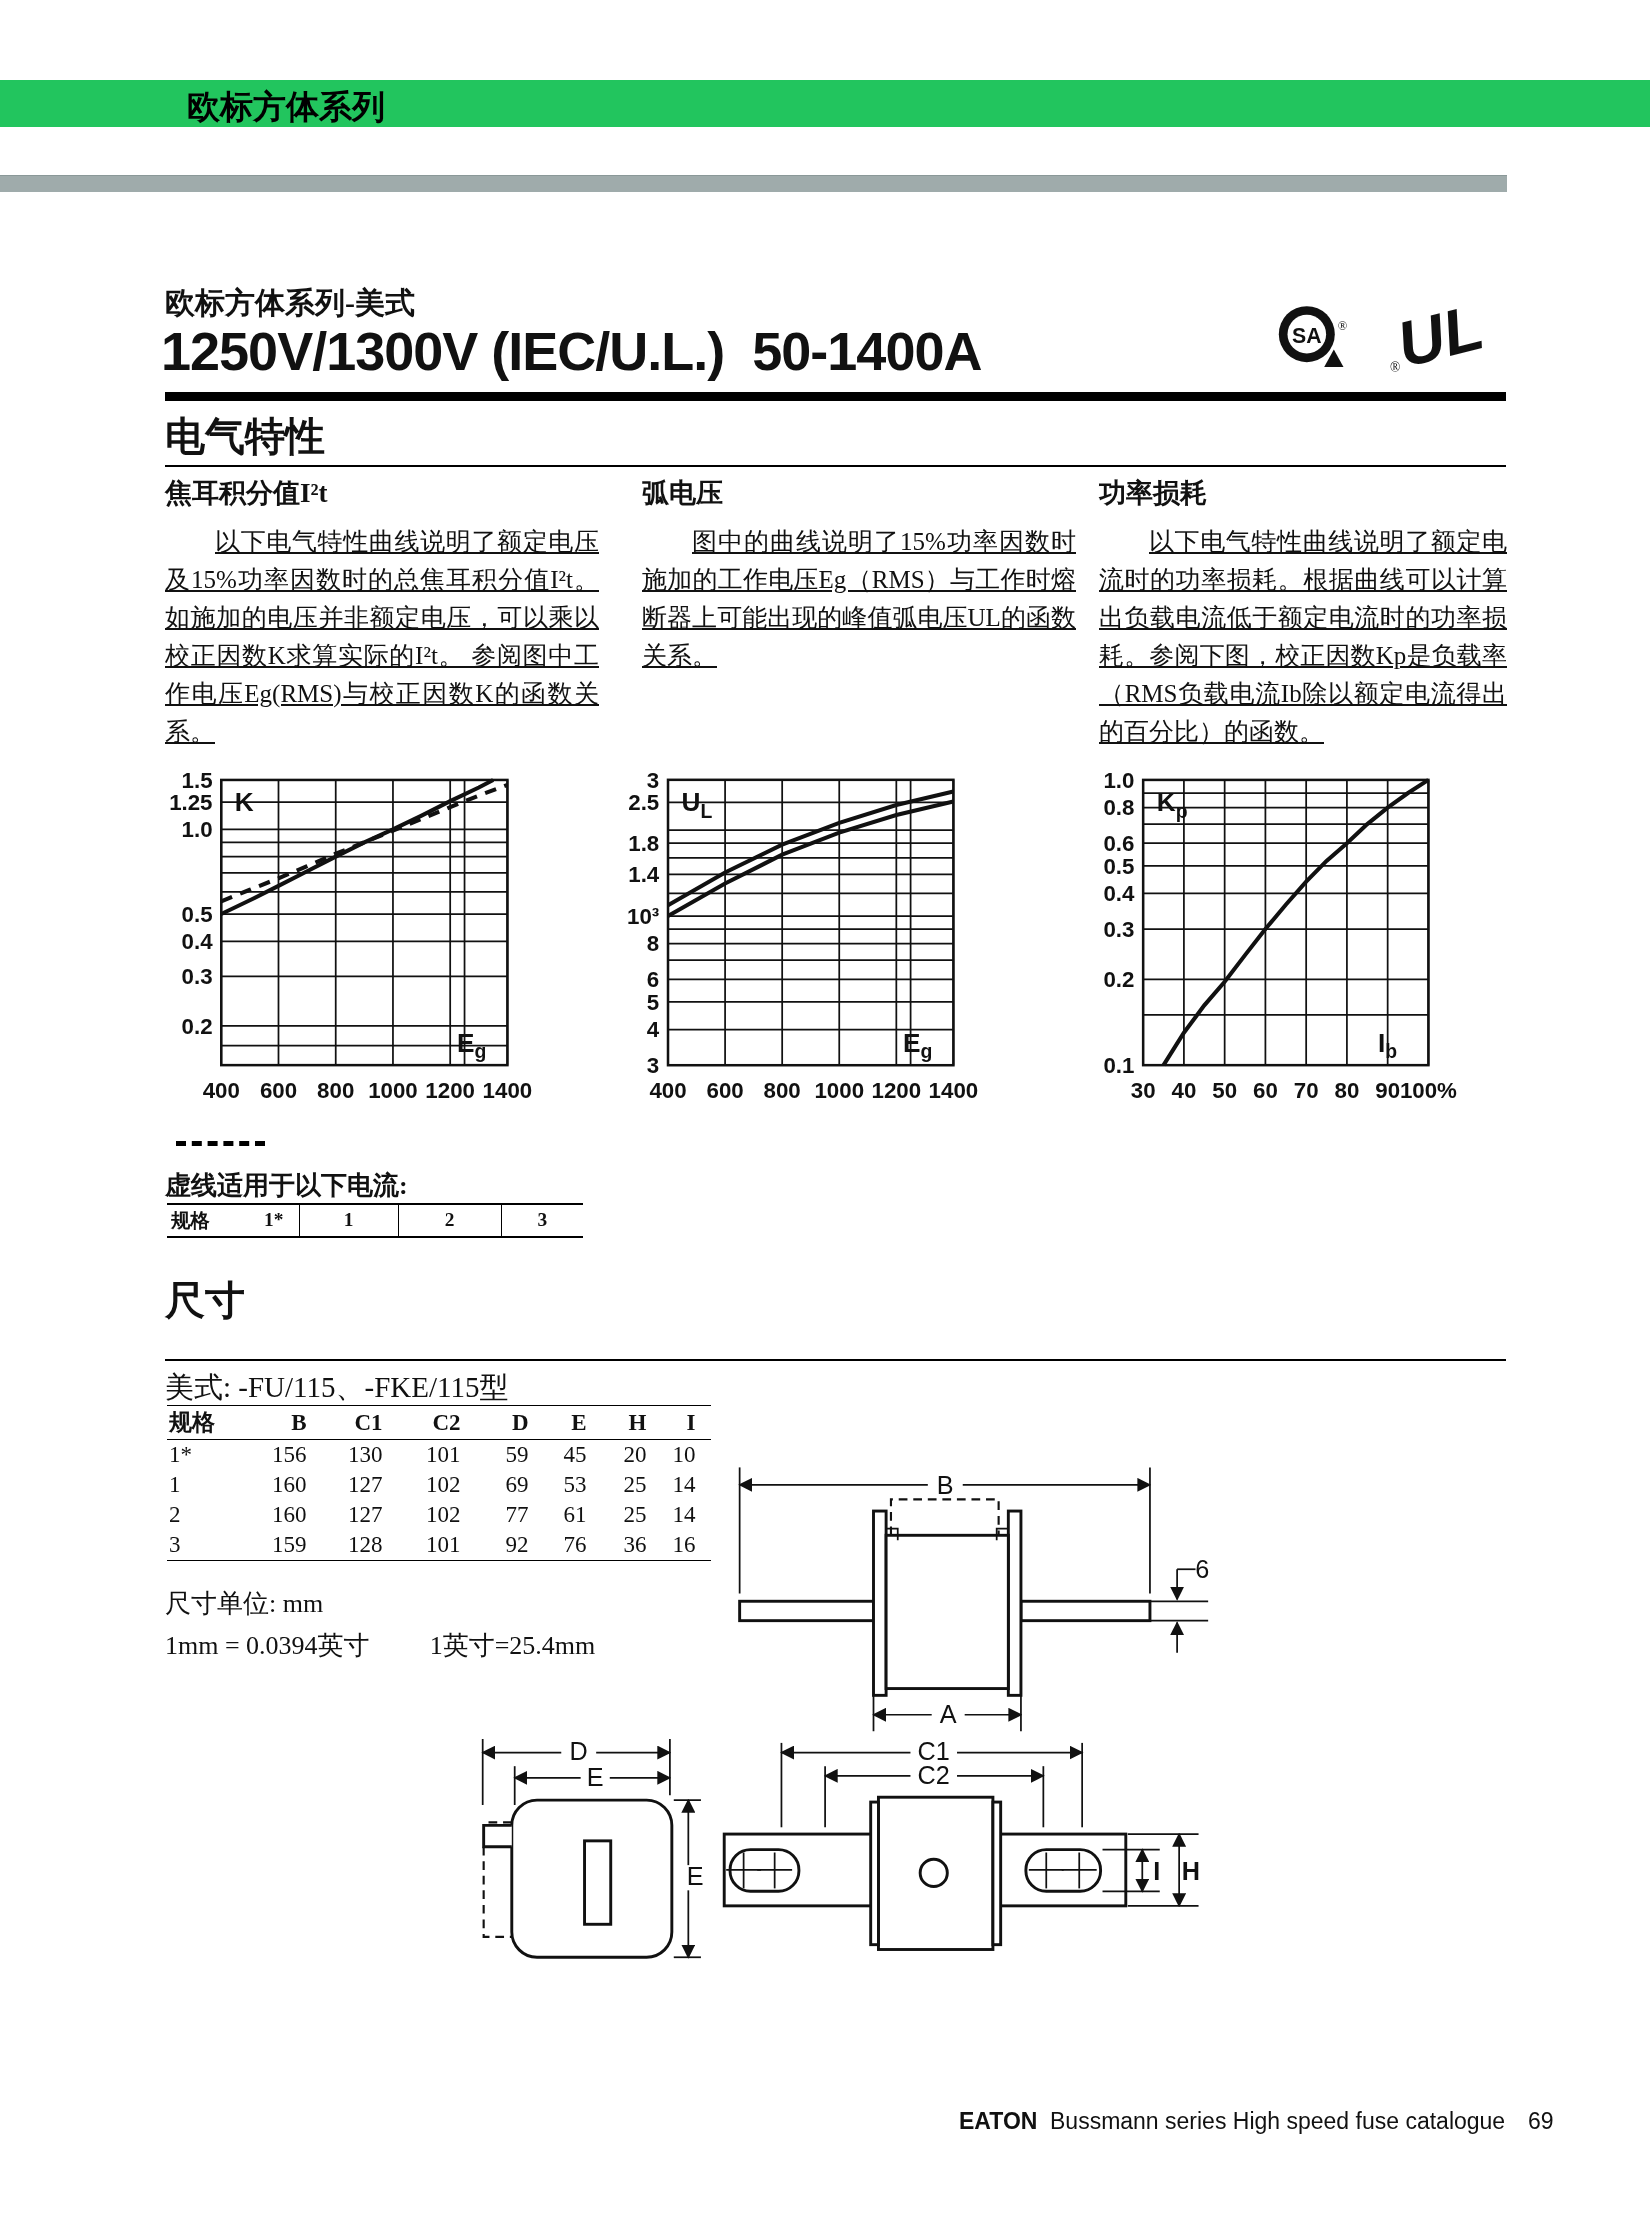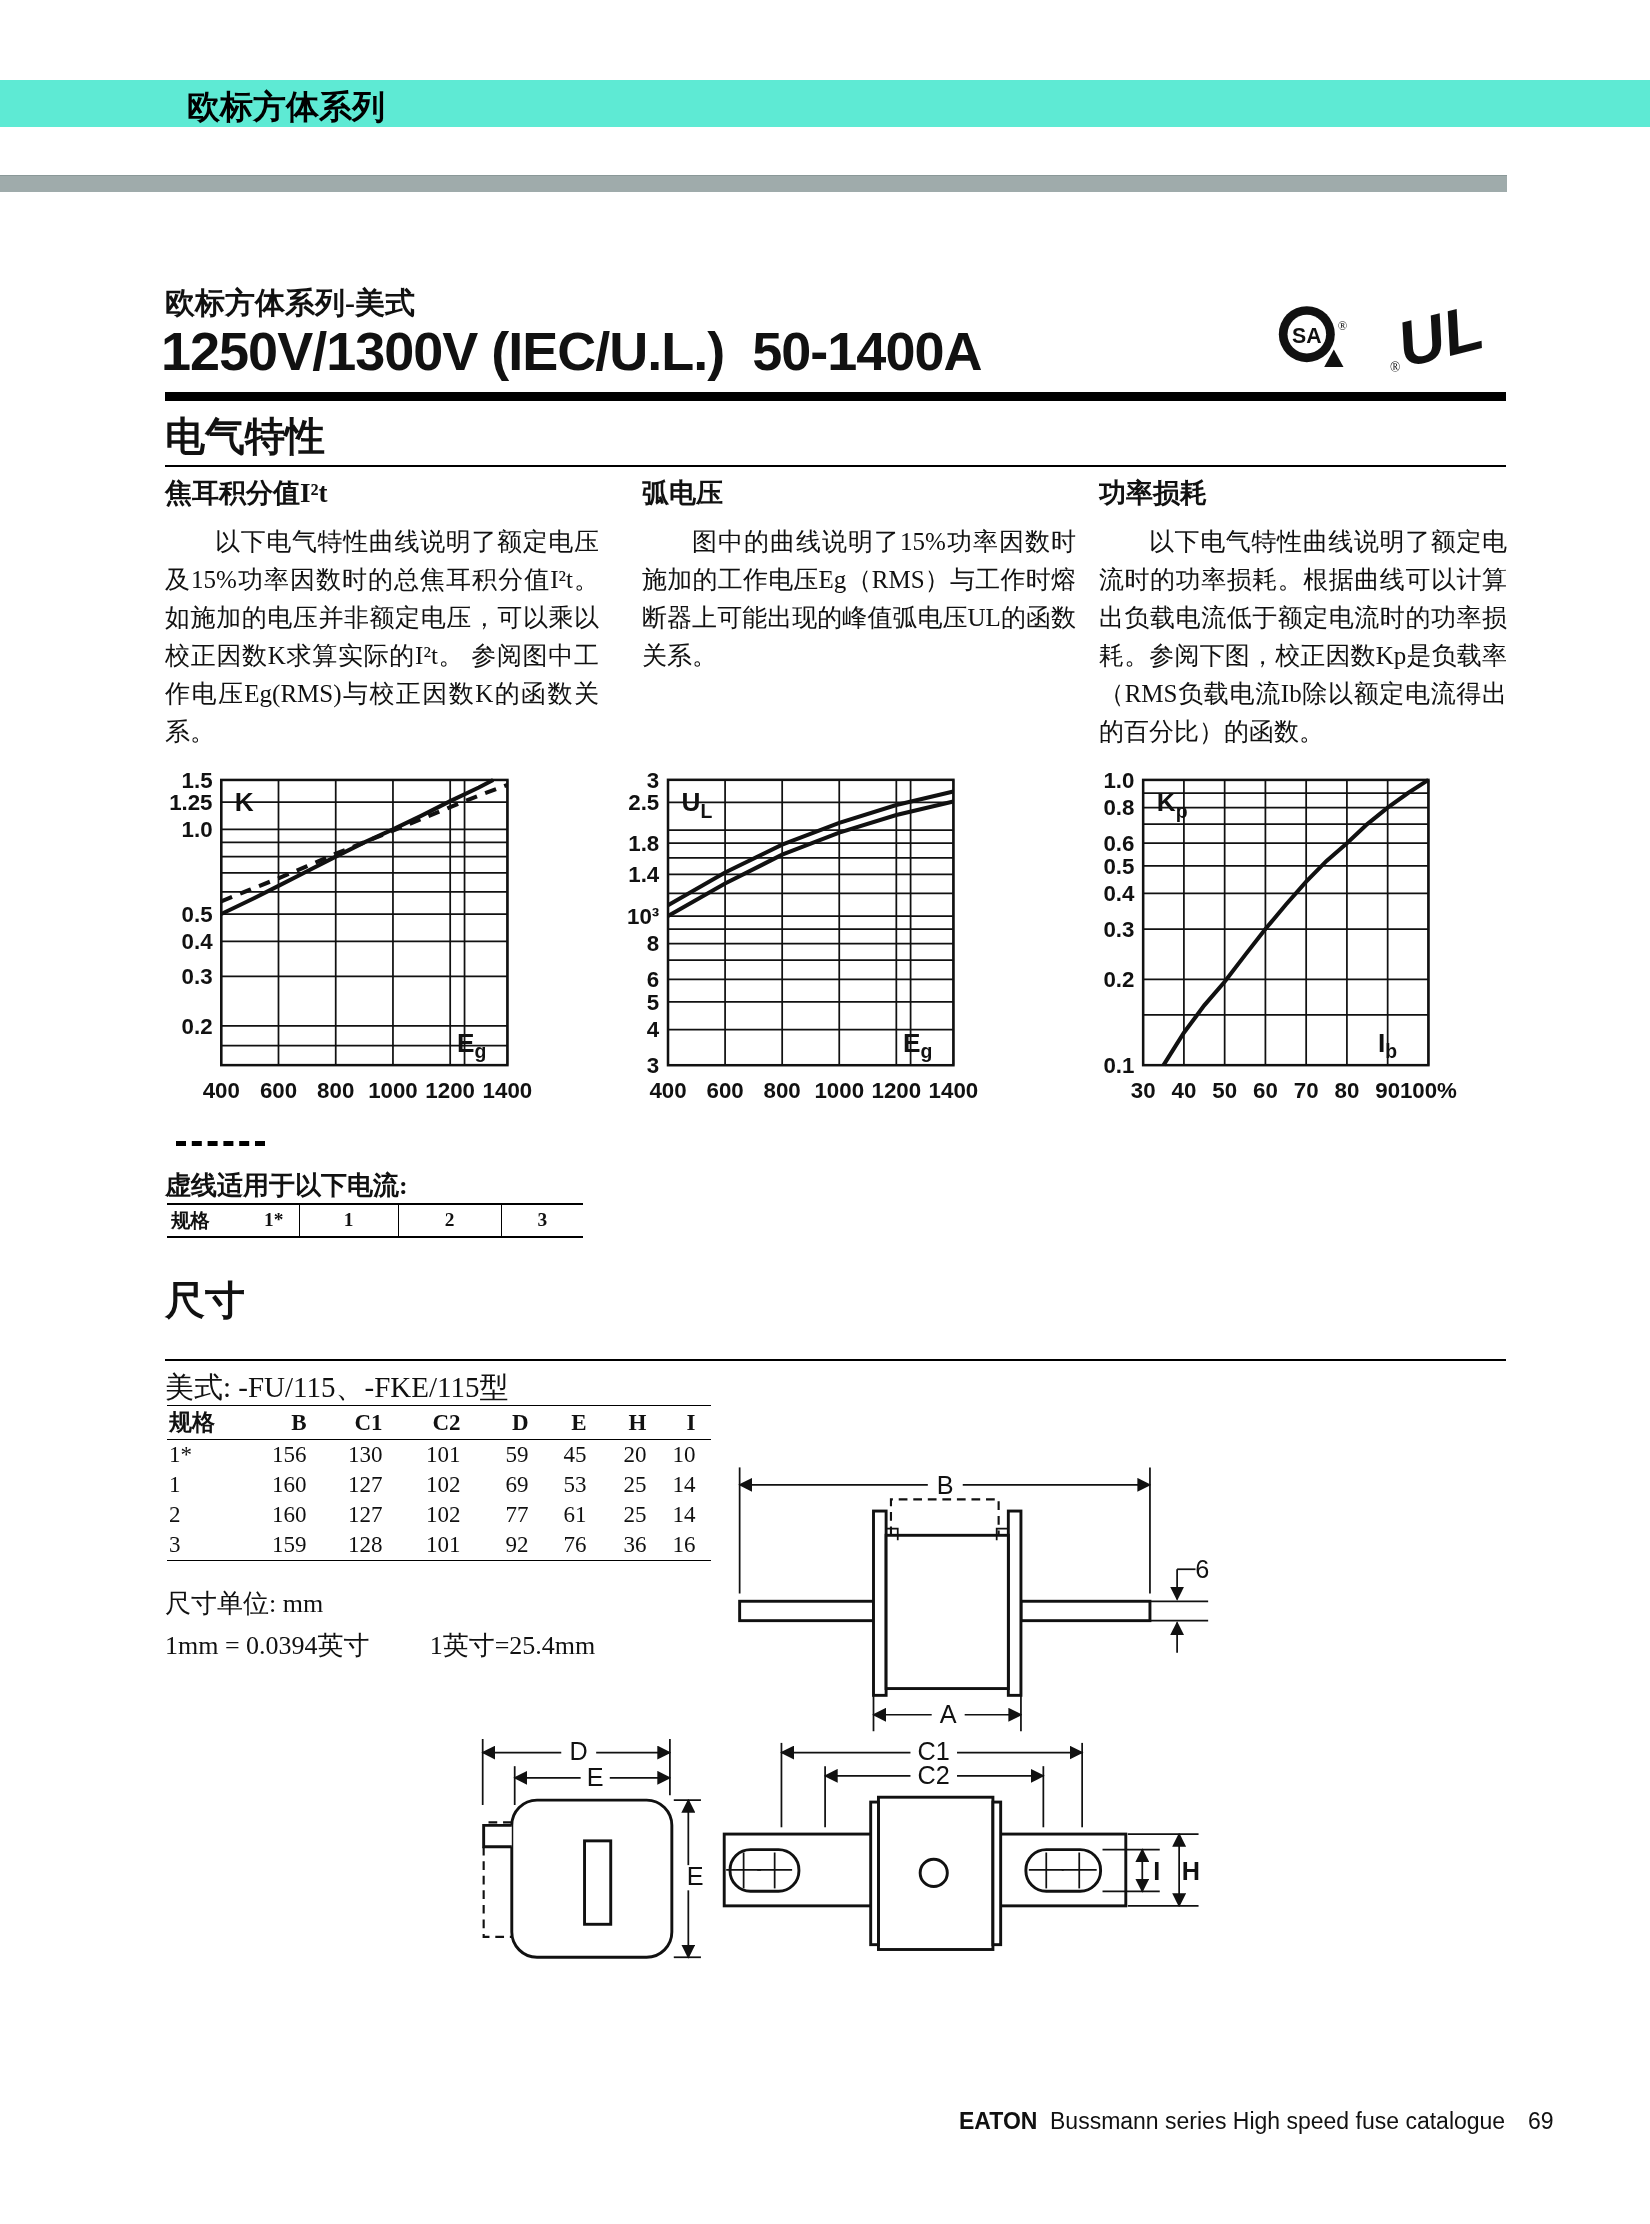--- a/index.html
+++ b/index.html
@@ -14,21 +14,21 @@
   #subtitle{left:165px;top:283px;font:bold 30px "Liberation Serif",serif;}
   #main-title{left:161px;top:320px;font:800 54px "Liberation Sans",sans-serif;letter-spacing:-1px;white-space:pre;}
   .rule-thick{left:165px;width:1341px;height:8.7px;background:#000;}
   .rule-thin{left:165px;width:1341px;height:1.9px;background:#000;}
   .sec-head{left:165px;font-weight:bold;font-family:"Liberation Serif",serif;}
   #sec1{top:409px;font-size:40px;}
   #sec2{top:1273px;font-size:40px;}
   
   .col{position:absolute;top:475px;}
   .col h3{margin:0 0 11.6px 0;font:bold 27px "Liberation Serif",serif;}
-  .col p{margin:0;font-size:25px;line-height:38px;text-align:justify;text-indent:2em;}
+  .col p{margin:0;font-size:25px;line-height:38px;text-align:justify;text-indent:2em;text-decoration:underline;}
   #col1{left:165px;width:434px;}
   #col2{left:642px;width:434px;}
   #col3{left:1099px;width:408px;}
   
   .chart{position:absolute;top:770px;}
   #chart1{left:165px;} #chart2{left:602px;} #chart3{left:1083px;}
   .chart svg{overflow:visible;display:block;}
   .grid{stroke:#111;stroke-width:1.8;}
   .frame{fill:none;stroke:#111;stroke-width:2.6;}
   .series{fill:none;stroke:#111;stroke-width:4.2;}
@@ -74,21 +74,21 @@
   #footer{left:0;top:2108px;width:1651px;height:39px;font-family:"Liberation Sans",sans-serif;font-size:23px;}
   #footer .brand{position:absolute;left:959px;font-weight:bold;}
   #footer .ftext{position:absolute;left:1050px;}
   #footer .pageno{position:absolute;left:1528px;}
 </style>
 </head>
 <body>
 
 <div id="page">
 
-  <div id="band-yellow" style="background: #5eead4;">
+  <div id="band-yellow" style="background: #22c55e;">
     <span>欧标方体系列</span>
   </div>
   <div id="band-gray" style="background: rgb(159, 171, 171);"></div>
 
   <div class="abs" id="subtitle">欧标方体系列-美式</div>
   <div class="abs" id="main-title">1250V/1300V (IEC/U.L.)  50-1400A</div>
 
   <svg class="abs" id="csa-logo" width="83" height="82" viewBox="0 0 86 84">
     <circle cx="34" cy="38" r="29" fill="#111"></circle>
     <circle cx="34" cy="38" r="20" fill="#fff"></circle>

